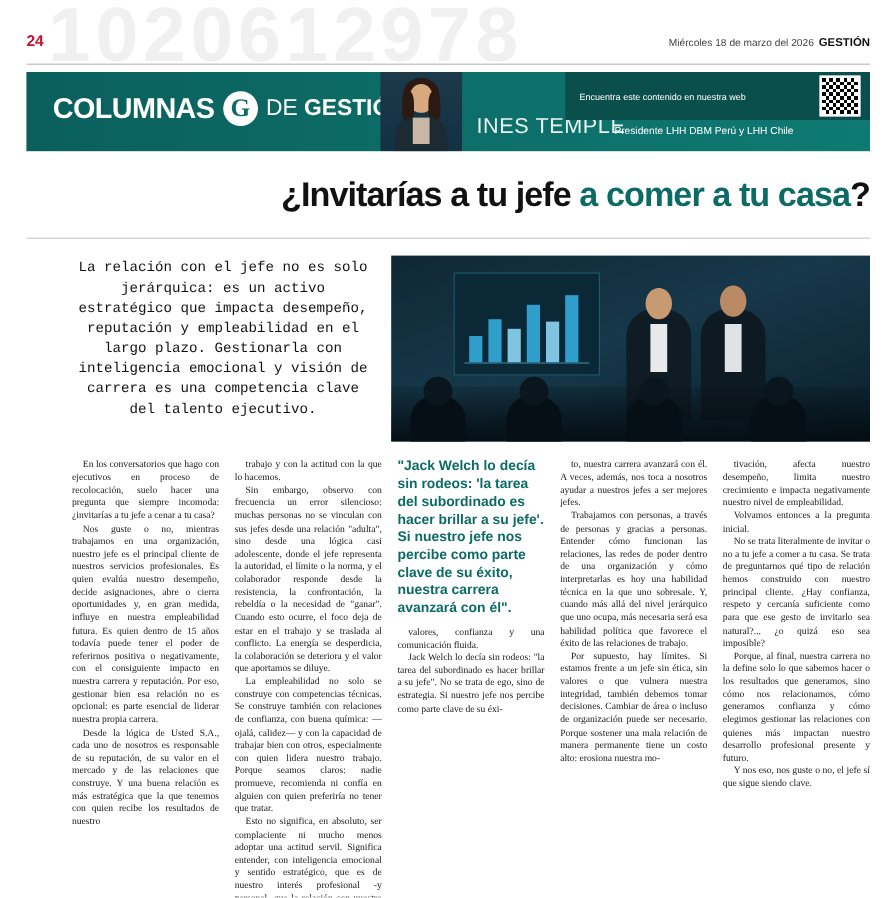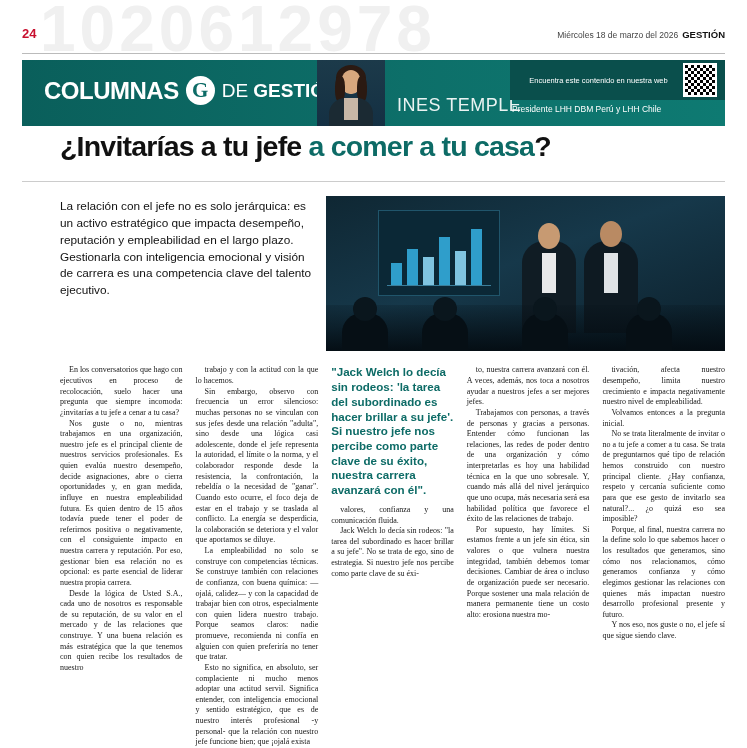--- a/index.html
+++ b/index.html
@@ -193,29 +193,28 @@
     bottom: 12px;
     font-family: "Liberation Sans", sans-serif;
     font-size: 8.5px;
     color: #ffffff;
   }
 
   .promo {
     position: absolute;
     right: 0;
     top: 0;
-    width: 215px;
+    width: 254px;
     height: 40px;
     background: #0a4f4c;
     display: flex;
     align-items: center;
     gap: 8px;
     padding: 0 8px 0 12px;
     box-sizing: border-box;
-    text-align: center;
   }
   .promo-text {
     font-family: "Liberation Sans", sans-serif;
     font-size: 7.5px;
     color: #fff;
     line-height: 1.2;
     flex: 1;
   }
   .qr {
     width: 30px;
@@ -224,50 +223,52 @@
       repeating-linear-gradient(0deg,#000 0 3px,#fff 3px 6px),
       repeating-linear-gradient(90deg,#000 0 3px,#fff 3px 6px);
     background-blend-mode: difference;
     background-color: #fff;
     border: 2px solid #fff;
     box-sizing: content-box;
   }
 
   
   .headline {
-    margin-top: 5px;
+    margin-top: 22px;
     font-family: "Liberation Sans", sans-serif;
     font-weight: bold;
     font-size: 28.5px;
     letter-spacing: -0.8px;
     line-height: 1.1;
     color: #111;
     padding-left: 38px;
+    text-align: right;
   }
   .headline .teal { color: #0d6b66; }
 
   .hr-thin {
     border-top: 1px solid #ccc;
     margin: 14px 0 0 0;
   }
 
   
   .lead-row {
     display: flex;
     gap: 14px;
     margin-top: 14px;
     padding-left: 38px;
   }
   .lead-text {
     width: 252px;
-    font-family: Liberation Sans, sans-serif;
+    font-family: Liberation Mono, monospace;
     font-size: 11.8px;
     line-height: 1.42;
     color: #111;
     padding-top: 2px;
+    text-align: center;
   }
 
   
   .photo {
     width: 400px;
     height: 155px;
     position: relative;
     overflow: hidden;
     background: linear-gradient(160deg, #0f2733 0%, #16384a 45%, #0c1f2a 100%);
   }

